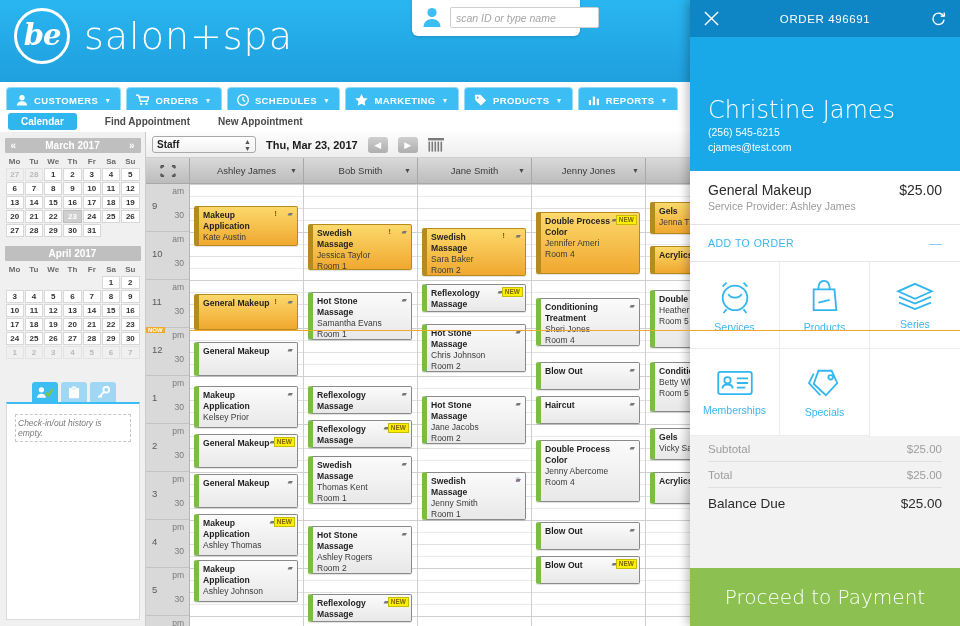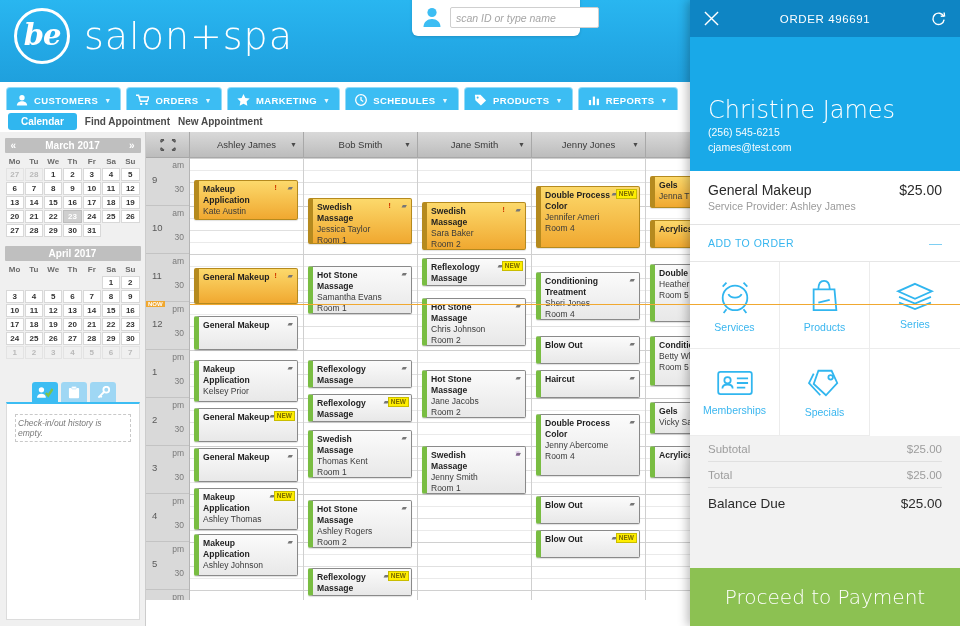--- a/index.html
+++ b/index.html
@@ -64,21 +64,21 @@
     letter-spacing: .4px; background: #3cbdf3; white-space: nowrap;
     border: 1px solid rgba(255,255,255,.45); border-bottom: none;
   }
   .navtab.active { background: #ffffff; color: #3cbdf3; border-color: #ffffff; height: 27px; }
   .navtab .caret { font-size: 7px; opacity: .9; }
   .navtab svg { display:block; }
 
   
   .subnav {
     position: absolute; left: 0; top: 110px; width: 960px; height: 22px;
-    background: #ffffff; display: flex; align-items: center; padding-left: 8px; gap: 8px;
+    background: #ffffff; display: flex; align-items: center; padding-left: 8px; gap: 28px;
   }
   .subnav .chip {
     background: #30b6ef; color: #fff; font-size: 10px; font-weight: bold;
     padding: 3px 13px; border-radius: 3px;
   }
   .subnav .lnk { color: #4a4a4a; font-size: 10px; font-weight: bold; text-align: center; }
 
   
   .sidebar {
     position: absolute; left: 0; top: 132px; width: 146px; height: 494px;
@@ -293,32 +293,32 @@
     <div class="navtab">
       <svg width="13" height="12" viewBox="0 0 15 13">
         <path d="M0 1h3l2 7h8l2-5H4" fill="none" stroke="#ffffff" stroke-width="1.6"></path>
         <circle cx="6" cy="11" r="1.4" fill="#ffffff"></circle>
           <circle cx="12" cy="11" r="1.4" fill="#ffffff"></circle>
       </svg>
       <span>ORDERS</span>
       <span class="caret">▼</span>
     </div>
     <div class="navtab">
-      <svg width="13" height="12" viewBox="0 0 15 14">
-        <path d="M7.5 0l2.2 4.6 5 .7-3.6 3.5.9 5-4.5-2.4L3 13.8l.9-5L.3 5.3l5-.7z" fill="#ffffff"></path>
-      </svg>
-      <span>MARKETING</span>
-      <span class="caret">▼</span>
-    </div>
-    <div class="navtab">
       <svg width="12" height="12" viewBox="0 0 14 14">
         <circle cx="7" cy="7" r="6.2" fill="none" stroke="#ffffff" stroke-width="1.5"></circle>
         <path d="M7 3.5V7l2.6 1.8" fill="none" stroke="#ffffff" stroke-width="1.5"></path>
       </svg>
       <span>SCHEDULES</span>
+      <span class="caret">▼</span>
+    </div>
+    <div class="navtab">
+      <svg width="13" height="12" viewBox="0 0 15 14">
+        <path d="M7.5 0l2.2 4.6 5 .7-3.6 3.5.9 5-4.5-2.4L3 13.8l.9-5L.3 5.3l5-.7z" fill="#ffffff"></path>
+      </svg>
+      <span>MARKETING</span>
       <span class="caret">▼</span>
     </div>
     <div class="navtab">
       <svg width="13" height="12" viewBox="0 0 15 14">
         <path d="M1 1h6.5L14 7.5 8 13.5 1.5 7.2z" fill="#ffffff"></path>
           <circle cx="4.2" cy="4.2" r="1.2" fill="#3cbdf3"></circle>
       </svg>
       <span>PRODUCTS</span>
       <span class="caret">▼</span>
     </div>
@@ -503,20 +503,43 @@
           <path d="M7.8 6.2 1.5 12.5M3.5 10.5l1.6 1.6" stroke="#ffffff" stroke-width="2" fill="none"></path>
         </svg>
       </div>
     </div>
     <div class="side-panel">
       <div class="empty-note">Check-in/out history is empty.</div>
     </div>
   </div>
 
   <div class="calarea">
+    <div class="cal-toolbar">
+      <div class="staff-select">
+        <span>Staff</span>
+        <span class="spin">▲<br>▼</span>
+      </div>
+      <div class="datelabel">Thu, Mar 23, 2017</div>
+      <div class="navbtn">
+        <span>◀</span>
+      </div>
+      <div class="navbtn">
+        <span>▶</span>
+      </div>
+      <svg class="gridbtn" viewBox="0 0 16 14">
+        <rect x="0" y="0" width="16" height="2.4" fill="#7a7a7a"></rect>
+        <g fill="#7a7a7a">
+            <rect x="0.5" y="3.6" width="1.6" height="10"></rect>
+            <rect x="3.5" y="3.6" width="1.6" height="10"></rect>
+        <rect x="6.5" y="3.6" width="1.6" height="10"></rect>
+            <rect x="9.5" y="3.6" width="1.6" height="10"></rect>
+        <rect x="12.5" y="3.6" width="1.6" height="10"></rect>
+          </g>
+      </svg>
+    </div>
 
     <div class="staffhdr">
       <div class="corner">
         <svg width="20" height="16" viewBox="0 0 22 18">
           <g stroke="#555" stroke-width="1.4" fill="none">
             <path d="M3 6 6.5 3M3 3h3.5M3 3v3"></path>
               <path d="M19 6 15.5 3M19 3h-3.5M19 3v3"></path>
             <path d="M3 12 6.5 15M3 15h3.5M3 15v-3"></path>
               <path d="M19 12 15.5 15M19 15h-3.5M19 15v-3"></path>
           </g>

